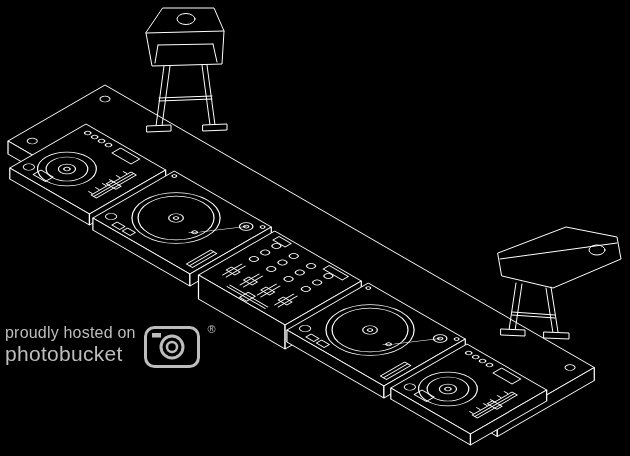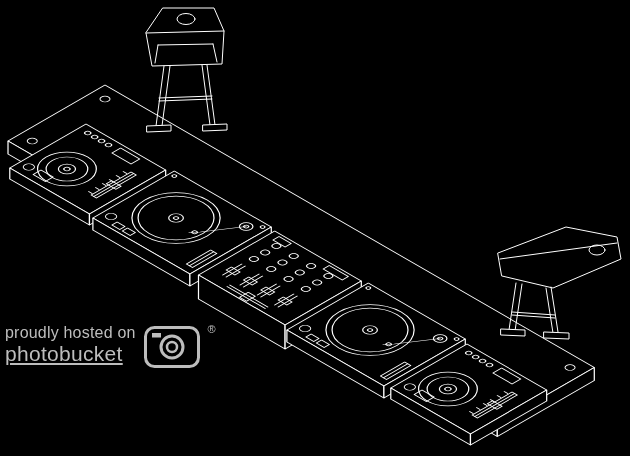--- a/index.html
+++ b/index.html
@@ -18,21 +18,21 @@
   .drawing{position:absolute;left:0;top:0;}
   .wire{stroke:var(--line);stroke-width:1;fill:none;stroke-linejoin:round;stroke-linecap:round;}
   .wire .face{fill:var(--background);}
   .watermark{
     position:absolute;left:5px;top:324px;
     display:flex;align-items:flex-start;gap:7px;
     color:var(--watermark);
   }
   .wm-lines{display:flex;flex-direction:column;}
   .wm-line1{font-size:16px;letter-spacing:.2px;line-height:1.15;}
-  .wm-line2{font-size:21px;letter-spacing:.3px;line-height:1.1;text-decoration:underline;}
+  .wm-line2{font-size:21px;letter-spacing:.3px;line-height:1.1;}
   .wm-icon{display:block;margin-top:1px;}
   .wm-icon .st{stroke:var(--watermark);fill:none;}
   .wm-icon .fl{fill:var(--watermark);stroke:none;}
   .wm-reg{font-size:11px;line-height:1;margin-top:0;}
 </style>
 </head>
 <body>
 
 <div class="canvas">
 

